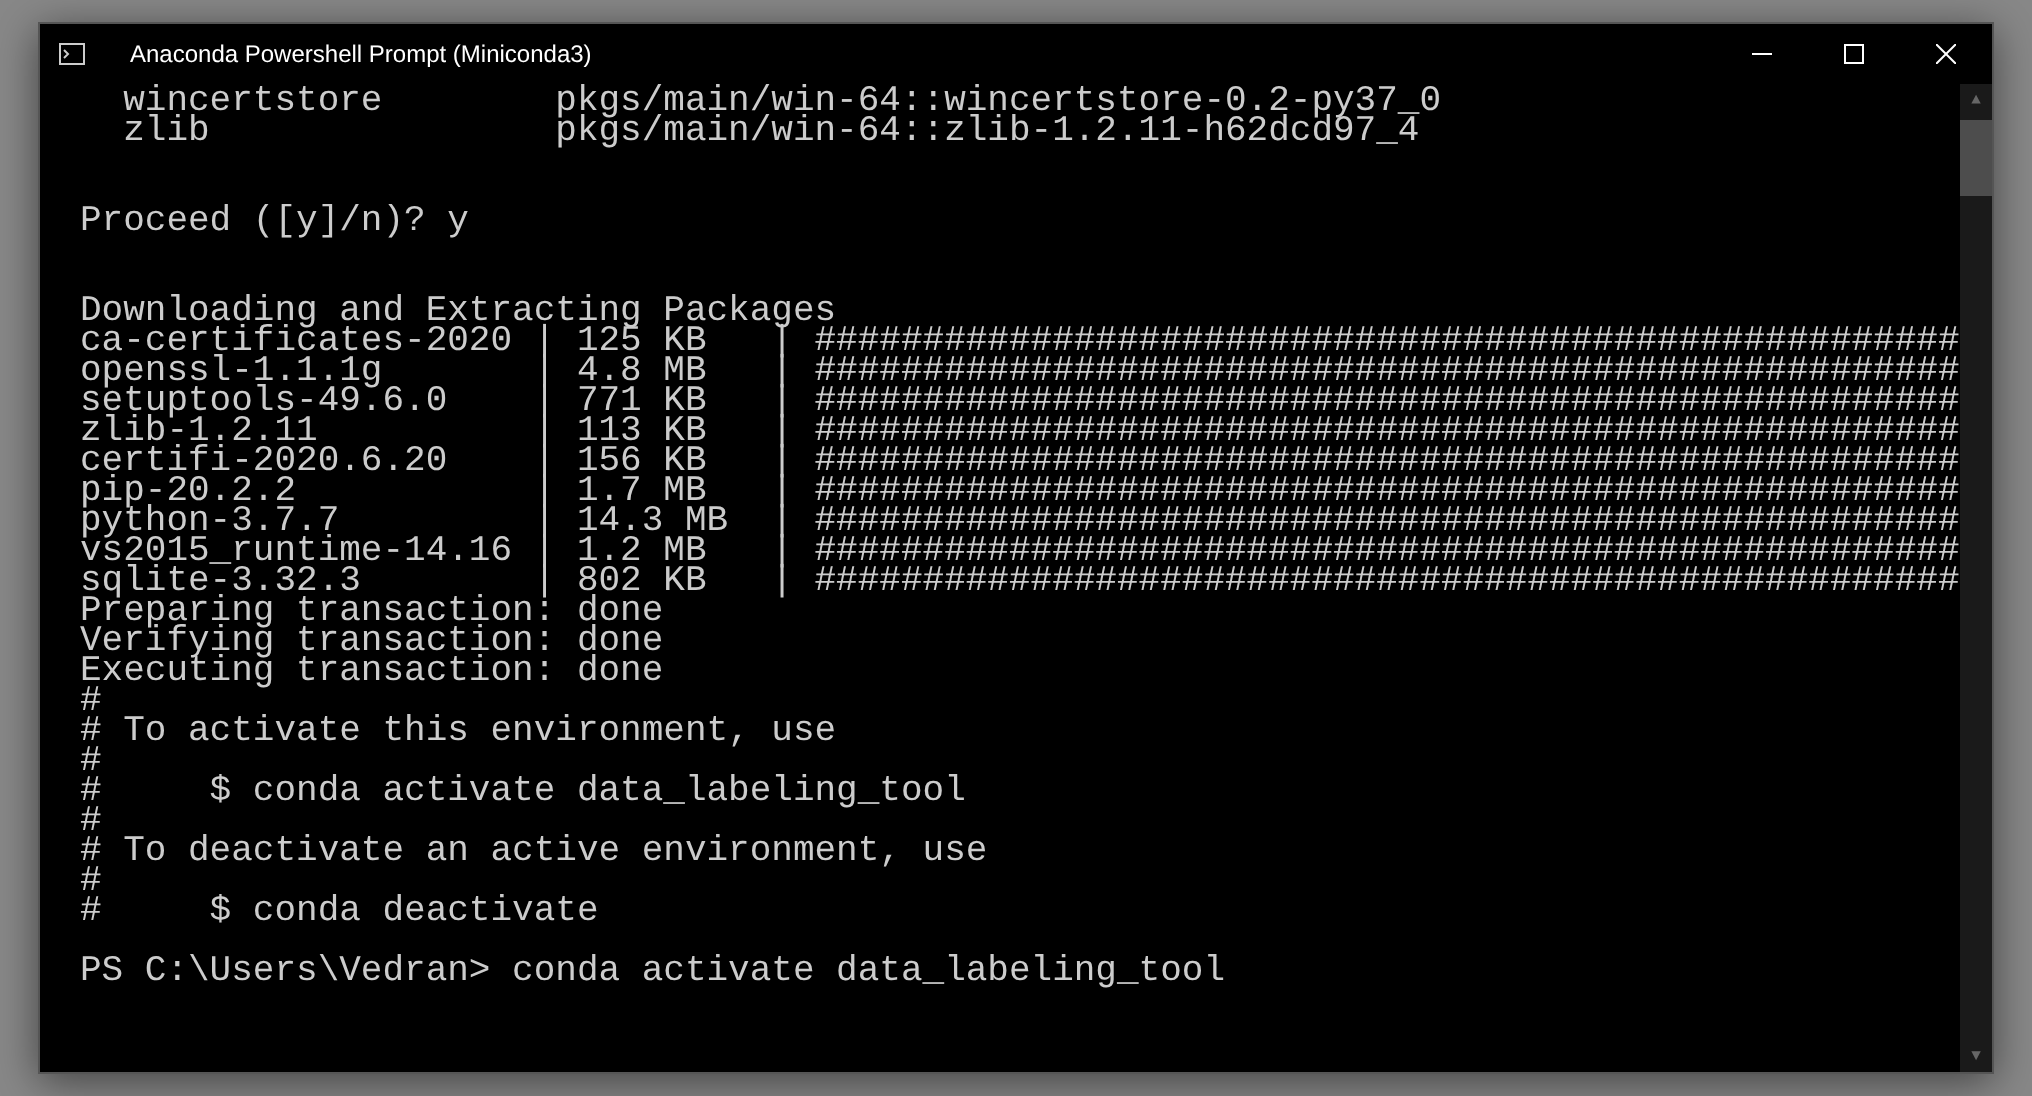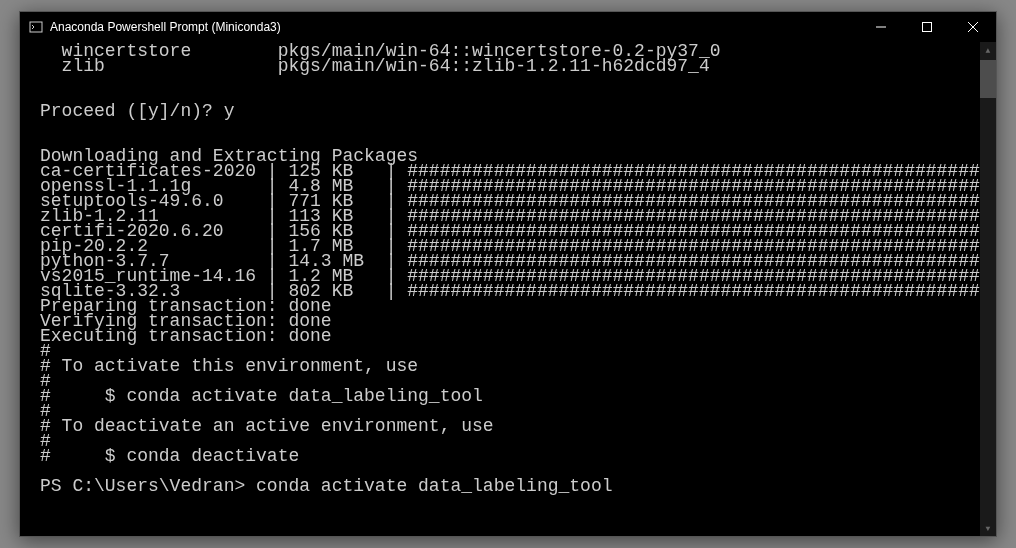--- a/index.html
+++ b/index.html
@@ -36,21 +36,21 @@
     flex-shrink: 0;
   }
   .titlebar .icon-slot {
     width: 16px;
     height: 16px;
     margin-right: 6px;
     display: flex;
     align-items: center;
     justify-content: center;
   }
-  .titlebar .title-text { flex: 1; }
+  .titlebar .title-text { flex: 1; margin-left: 15px; }
   .win-controls {
     display: flex;
     height: 100%;
   }
   .win-btn {
     width: 46px;
     height: 100%;
     display: flex;
     align-items: center;
     justify-content: center;

